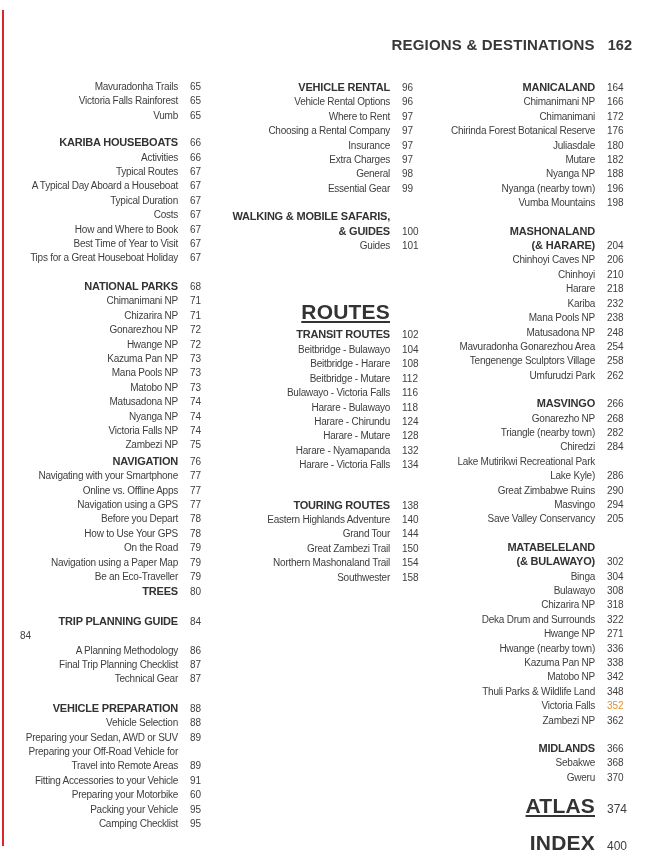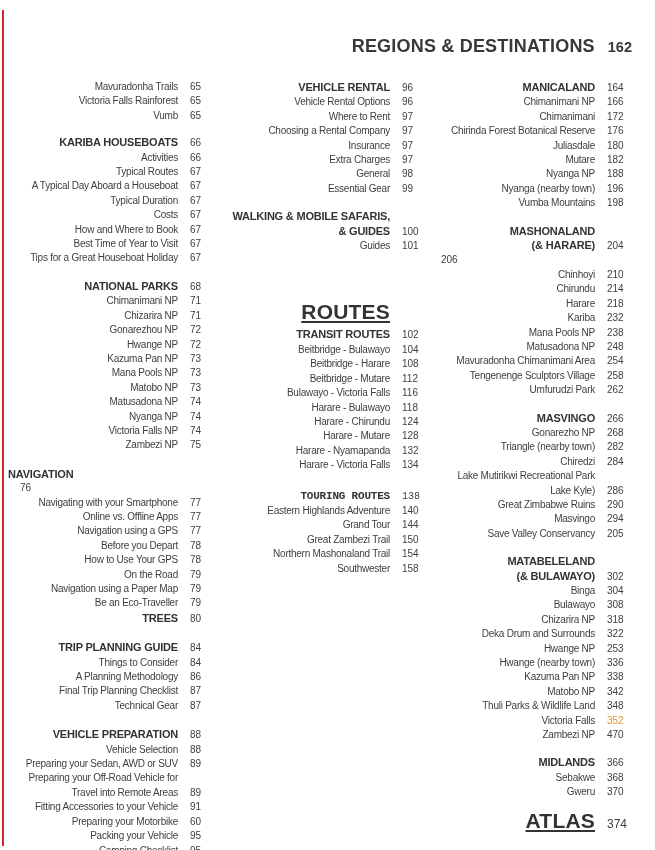--- a/index.html
+++ b/index.html
@@ -9,21 +9,21 @@
   }
   .accent-rule{
     position:absolute;left:2px;top:10px;width:2px;height:836px;
     background:var(--accent,#d9252c);
   }
   .page-header{
     position:absolute;top:36px;right:23px;
     display:flex;align-items:baseline;gap:13px;
     font-weight:bold;color:#383838;
   }
-  .page-header .ht{font-size:18px;letter-spacing:0.2px;text-align:right;}
+  .page-header .ht{font-size:15px;letter-spacing:0.2px;text-align:right;}
   .page-header .hp{font-size:14.5px;}
   .col{position:absolute;top:80px;}
   #col1{left:8px;width:210px;}
   #col2{left:216px;width:214px;}
   #col3{left:429px;width:206px;}
   .row{display:flex;align-items:baseline;line-height:14.4px;}
   .row .t{
     flex:1;text-align:right;white-space:nowrap;
     font-size:10px;letter-spacing:-0.25px;color:#3e3e3e;
   }
@@ -137,21 +137,21 @@
       <span class="p">74</span>
     </div>
     <div class="row item">
       <span class="t">Victoria Falls NP</span>
       <span class="p">74</span>
     </div>
     <div class="row item">
       <span class="t">Zambezi NP</span>
       <span class="p">75</span>
     </div>
-    <div class="row head" style="margin-top: 14px; flex-direction: column;">
+    <div class="row head" style="margin-top: 1px;">
       <span class="t">NAVIGATION</span>
       <span class="p">76</span>
     </div>
     <div class="row item">
       <span class="t">Navigating with your Smartphone</span>
       <span class="p">77</span>
     </div>
     <div class="row item">
       <span class="t">Online vs. Offline Apps</span>
       <span class="p">77</span>
@@ -182,21 +182,20 @@
     </div>
     <div class="row head" style="margin-top: 0;">
       <span class="t">TREES</span>
       <span class="p">80</span>
     </div>
     <div class="row head" style="margin-top: 14px;">
       <span class="t">TRIP PLANNING GUIDE</span>
       <span class="p">84</span>
     </div>
     <div class="row item">
-      <span class="t">Things to Consider</span>
       <span class="p">84</span>
     </div>
     <div class="row item">
       <span class="t">A Planning Methodology</span>
       <span class="p">86</span>
     </div>
     <div class="row item">
       <span class="t">Final Trip Planning Checklist</span>
       <span class="p">87</span>
     </div>
@@ -323,21 +322,21 @@
       <span class="p">128</span>
     </div>
     <div class="row item">
       <span class="t">Harare - Nyamapanda</span>
       <span class="p">132</span>
     </div>
     <div class="row item">
       <span class="t">Harare - Victoria Falls</span>
       <span class="p">134</span>
     </div>
-    <div class="row head" style="margin-top: 16px; font-family: Liberation Mono, monospace;">
+    <div class="row head" style="margin-top: 25px;">
       <span class="t">TOURING ROUTES</span>
       <span class="p">138</span>
     </div>
     <div class="row item">
       <span class="t">Eastern Highlands Adventure</span>
       <span class="p">140</span>
     </div>
     <div class="row item">
       <span class="t">Grand Tour</span>
       <span class="p">144</span>
@@ -394,48 +393,45 @@
     </div>
     <div class="row head" style="margin-top: 13px;">
       <span class="t">MASHONALAND</span>
       <span class="p"></span>
     </div>
     <div class="row head">
       <span class="t">(&amp; HARARE)</span>
       <span class="p">204</span>
     </div>
     <div class="row item">
+      <span class="t">Chinhoyi Caves NP</span>
       <span class="p">206</span>
     </div>
     <div class="row item">
       <span class="t">Chinhoyi</span>
       <span class="p">210</span>
     </div>
     <div class="row item">
-      <span class="t">Chirundu</span>
-      <span class="p">214</span>
-    </div>
-    <div class="row item">
       <span class="t">Harare</span>
       <span class="p">218</span>
     </div>
     <div class="row item">
       <span class="t">Kariba</span>
       <span class="p">232</span>
     </div>
     <div class="row item">
       <span class="t">Mana Pools NP</span>
       <span class="p">238</span>
     </div>
     <div class="row item">
       <span class="t">Matusadona NP</span>
       <span class="p">248</span>
     </div>
     <div class="row item">
-      <span class="t">Mavuradonha Chimanimani Area</span>
+      <span class="t">Mavuradonha Gonarezhou Area</span>
       <span class="p">254</span>
     </div>
     <div class="row item">
       <span class="t">Tengenenge Sculptors Village</span>
       <span class="p">258</span>
     </div>
     <div class="row item">
       <span class="t">Umfurudzi Park</span>
       <span class="p">262</span>
     </div>
@@ -494,21 +490,21 @@
     <div class="row item">
       <span class="t">Chizarira NP</span>
       <span class="p">318</span>
     </div>
     <div class="row item">
       <span class="t">Deka Drum and Surrounds</span>
       <span class="p">322</span>
     </div>
     <div class="row item">
       <span class="t">Hwange NP</span>
-      <span class="p">253</span>
+      <span class="p">271</span>
     </div>
     <div class="row item">
       <span class="t">Hwange (nearby town)</span>
       <span class="p">336</span>
     </div>
     <div class="row item">
       <span class="t">Kazuma Pan NP</span>
       <span class="p">338</span>
     </div>
     <div class="row item">
@@ -518,21 +514,21 @@
     <div class="row item">
       <span class="t">Thuli Parks &amp; Wildlife Land</span>
       <span class="p">348</span>
     </div>
     <div class="row item">
       <span class="t">Victoria Falls</span>
       <span class="p hl">352</span>
     </div>
     <div class="row item">
       <span class="t">Zambezi NP</span>
-      <span class="p">470</span>
+      <span class="p">362</span>
     </div>
     <div class="row head" style="margin-top: 13px;">
       <span class="t">MIDLANDS</span>
       <span class="p">366</span>
     </div>
     <div class="row item">
       <span class="t">Sebakwe</span>
       <span class="p">368</span>
     </div>
     <div class="row item">

